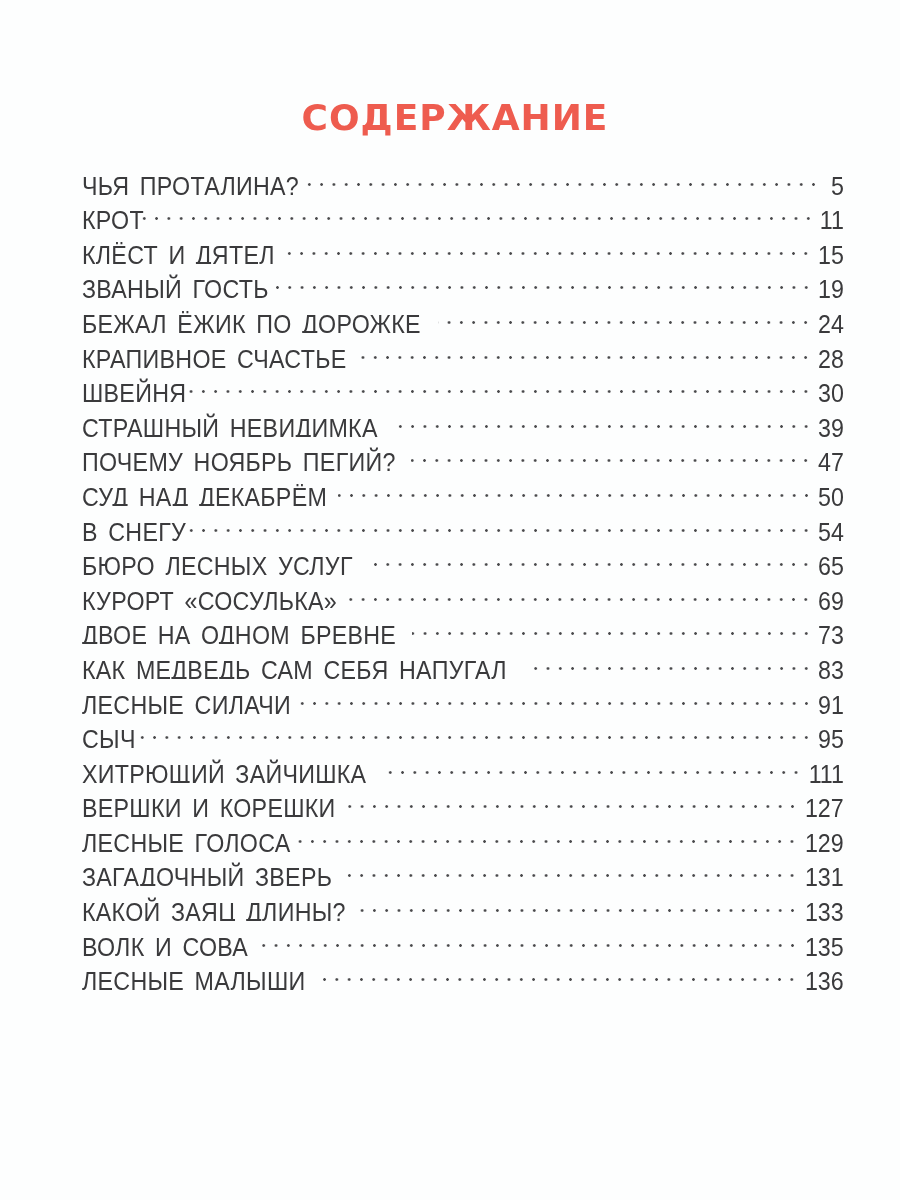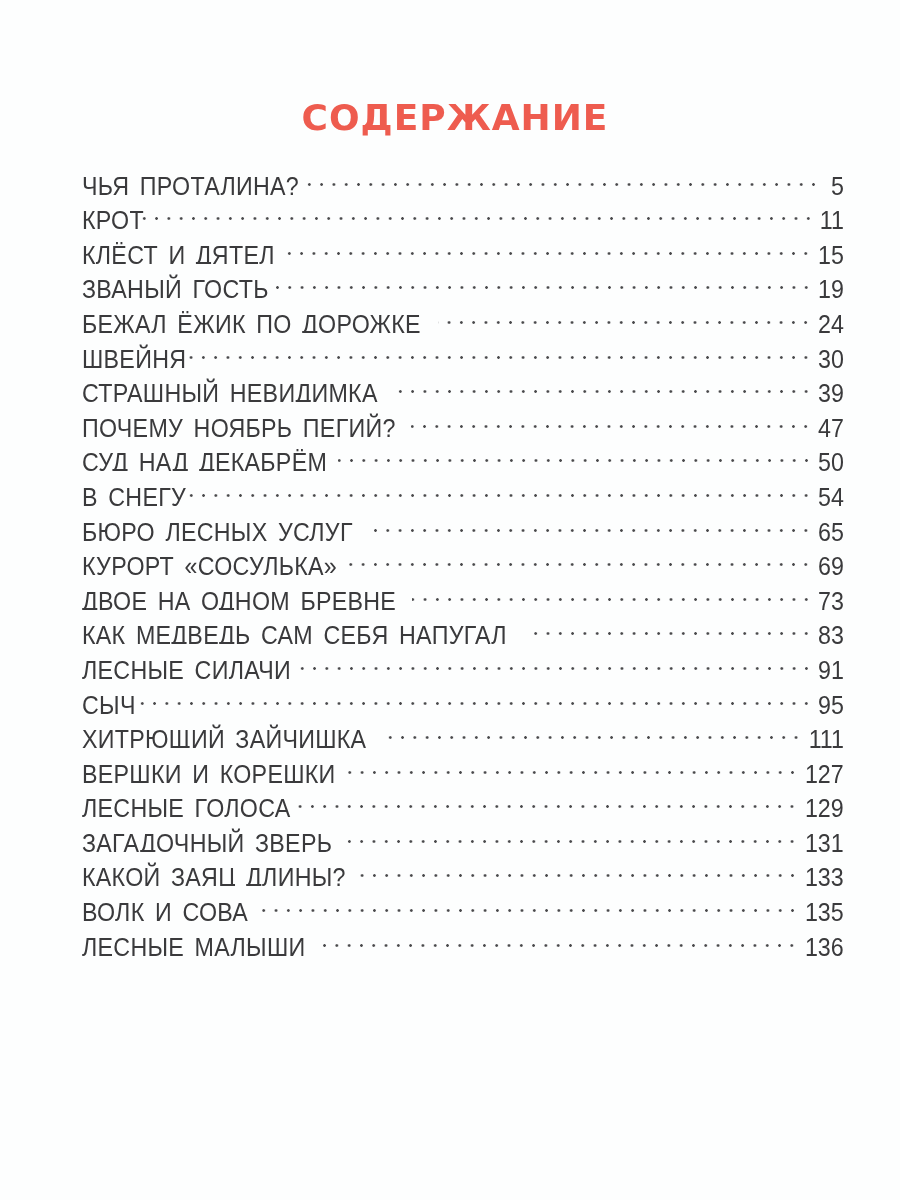--- a/index.html
+++ b/index.html
@@ -112,20 +112,25 @@
         <span class="toc-title">ЗВАНЫЙ ГОСТЬ</span>
         <span class="toc-dots"></span>
         <span class="toc-page">19</span>
       </li>
     <li class="toc-row">
         <span class="toc-title">БЕЖАЛ ЁЖИК ПО ДОРОЖКЕ</span>
         <span class="toc-dots"></span>
         <span class="toc-page">24</span>
       </li>
     <li class="toc-row">
+        <span class="toc-title">КРАПИВНОЕ СЧАСТЬЕ</span>
+        <span class="toc-dots"></span>
+        <span class="toc-page">28</span>
+      </li>
+    <li class="toc-row">
         <span class="toc-title">ШВЕЙНЯ</span>
         <span class="toc-dots"></span>
         <span class="toc-page">30</span>
       </li>
     <li class="toc-row">
         <span class="toc-title">СТРАШНЫЙ НЕВИДИМКА</span>
         <span class="toc-dots"></span>
         <span class="toc-page">39</span>
       </li>
     <li class="toc-row">

